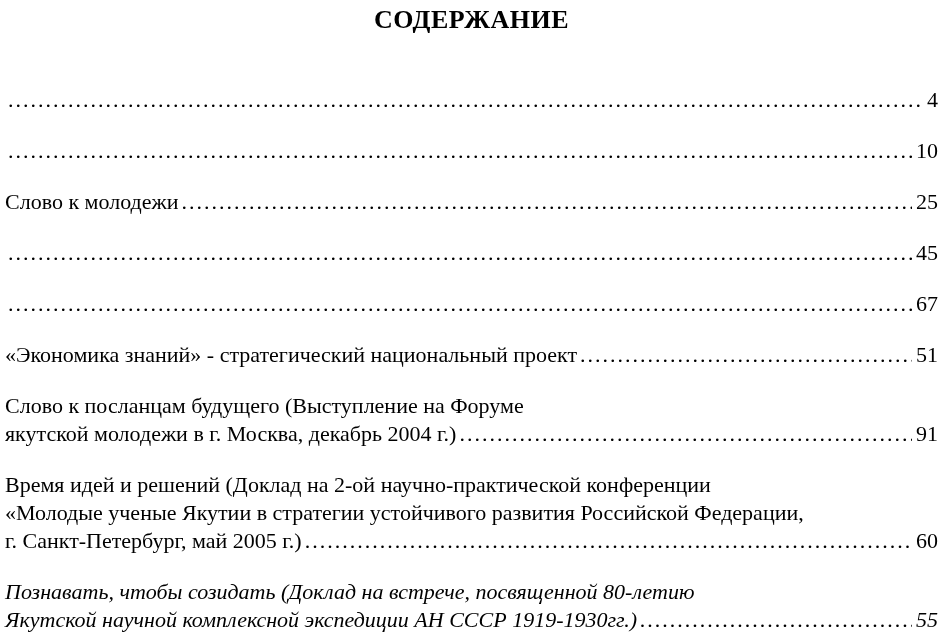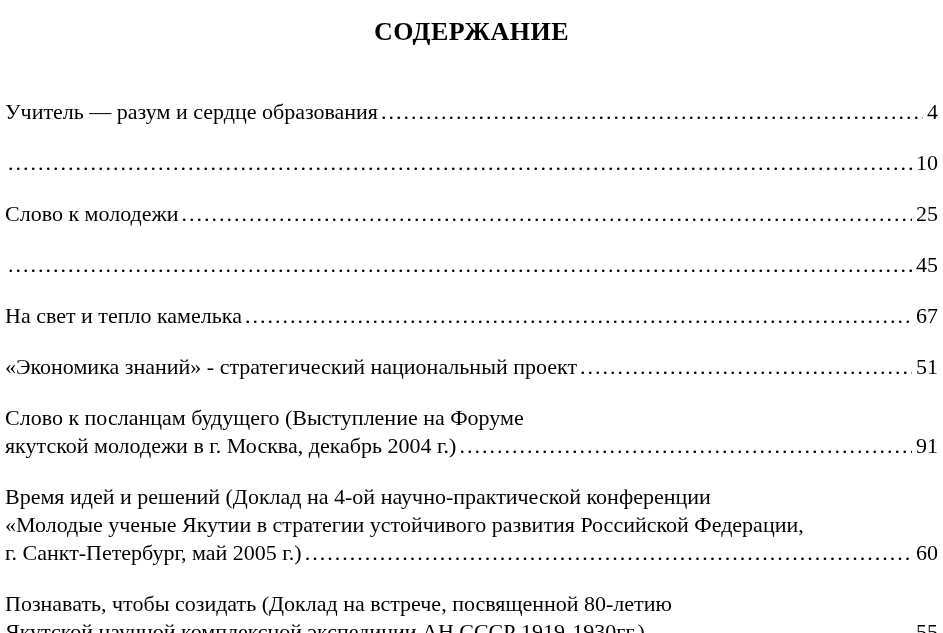--- a/index.html
+++ b/index.html
@@ -9,37 +9,38 @@
   }
   .page {
     position: relative;
     width: 943px;
     height: 633px;
     background: #ffffff;
     color: #000000;
     font-family: "Liberation Serif", "DejaVu Serif", serif;
     font-size: 22px;
     line-height: 28px;
-    padding: 18px 5px 0 5px;
+    padding: 6px 5px 0 5px;
     box-sizing: border-box;
     overflow: hidden;
   }
   .title {
     margin: 0 0 52px 0;
     font-size: 26px;
     line-height: 28px;
     font-weight: bold;
     text-align: center;
     letter-spacing: 0.5px;
   }
   .toc-entry {
     margin: 0 0 23px 0;
   }
   .toc-entry:last-child {
     margin-bottom: 12px;
+    font-style: italic;
   }
   .toc-plain-line {
     white-space: nowrap;
   }
   .toc-last-line {
     display: flex;
     align-items: baseline;
   }
   .toc-text {
     white-space: nowrap;
@@ -59,21 +60,20 @@
   }
 </style>
 </head>
 <body>
 
 <div class="page">
   <h1 class="title">СОДЕРЖАНИЕ</h1>
   <div id="toc-list">
       <div class="toc-entry">
         <div class="toc-last-line">
-          <span class="toc-text">Учитель — разум и сердце образования</span>
           <span class="dot-leader">............................................................................................................................................................................................................................................................................................................</span>
           <span class="page-number">4</span>
         </div>
       </div>
       <div class="toc-entry">
         <div class="toc-last-line">
           <span class="dot-leader">............................................................................................................................................................................................................................................................................................................</span>
           <span class="page-number">10</span>
         </div>
       </div>
@@ -85,42 +85,41 @@
         </div>
       </div>
       <div class="toc-entry">
         <div class="toc-last-line">
           <span class="dot-leader">............................................................................................................................................................................................................................................................................................................</span>
           <span class="page-number">45</span>
         </div>
       </div>
       <div class="toc-entry">
         <div class="toc-last-line">
-          <span class="toc-text">На свет и тепло камелька</span>
           <span class="dot-leader">............................................................................................................................................................................................................................................................................................................</span>
           <span class="page-number">67</span>
         </div>
       </div>
       <div class="toc-entry">
         <div class="toc-last-line">
           <span class="toc-text">«Экономика знаний» - стратегический национальный проект</span>
           <span class="dot-leader">............................................................................................................................................................................................................................................................................................................</span>
           <span class="page-number">51</span>
         </div>
       </div>
       <div class="toc-entry">
         <div class="toc-plain-line">Слово к посланцам будущего (Выступление на Форуме</div>
         <div class="toc-last-line">
           <span class="toc-text">якутской молодежи в г. Москва, декабрь 2004 г.)</span>
           <span class="dot-leader">............................................................................................................................................................................................................................................................................................................</span>
           <span class="page-number">91</span>
         </div>
       </div>
       <div class="toc-entry">
-        <div class="toc-plain-line">Время идей и решений (Доклад на 4-ой научно-практической конференции</div>
+        <div class="toc-plain-line">Время идей и решений (Доклад на 2-ой научно-практической конференции</div>
         <div class="toc-plain-line">«Молодые ученые Якутии в стратегии устойчивого развития Российской Федерации,</div>
         <div class="toc-last-line">
           <span class="toc-text">г. Санкт-Петербург, май 2005 г.)</span>
           <span class="dot-leader">............................................................................................................................................................................................................................................................................................................</span>
           <span class="page-number">60</span>
         </div>
       </div>
       <div class="toc-entry">
         <div class="toc-plain-line">Познавать, чтобы созидать (Доклад на встрече, посвященной 80-летию</div>
         <div class="toc-last-line">

